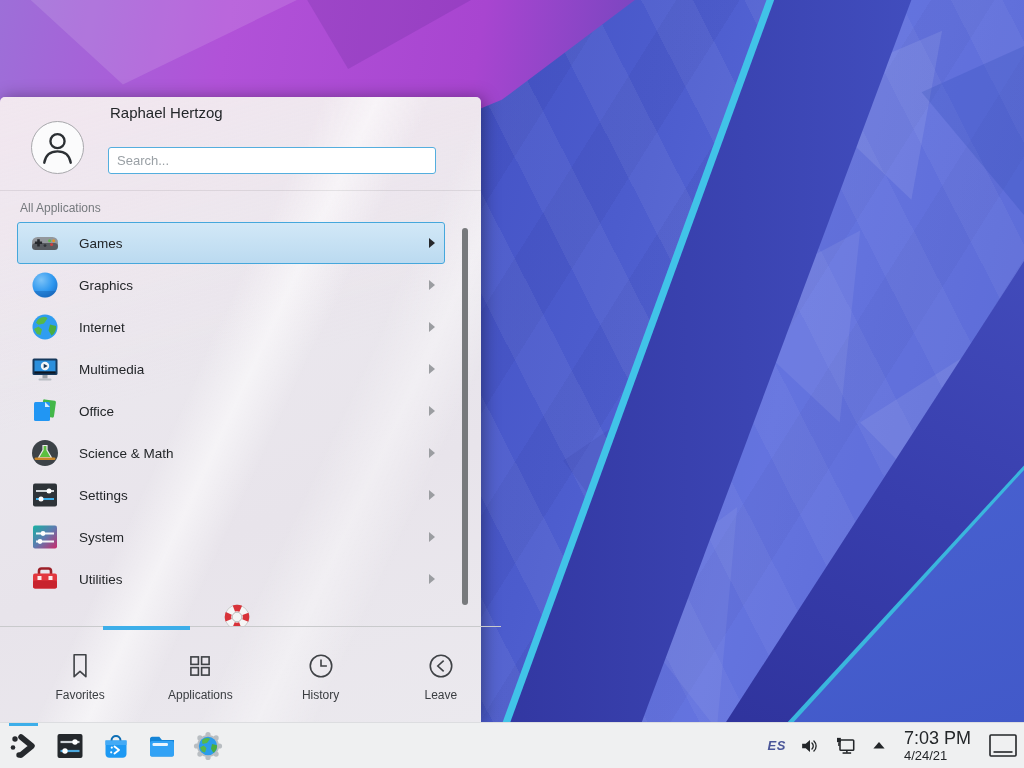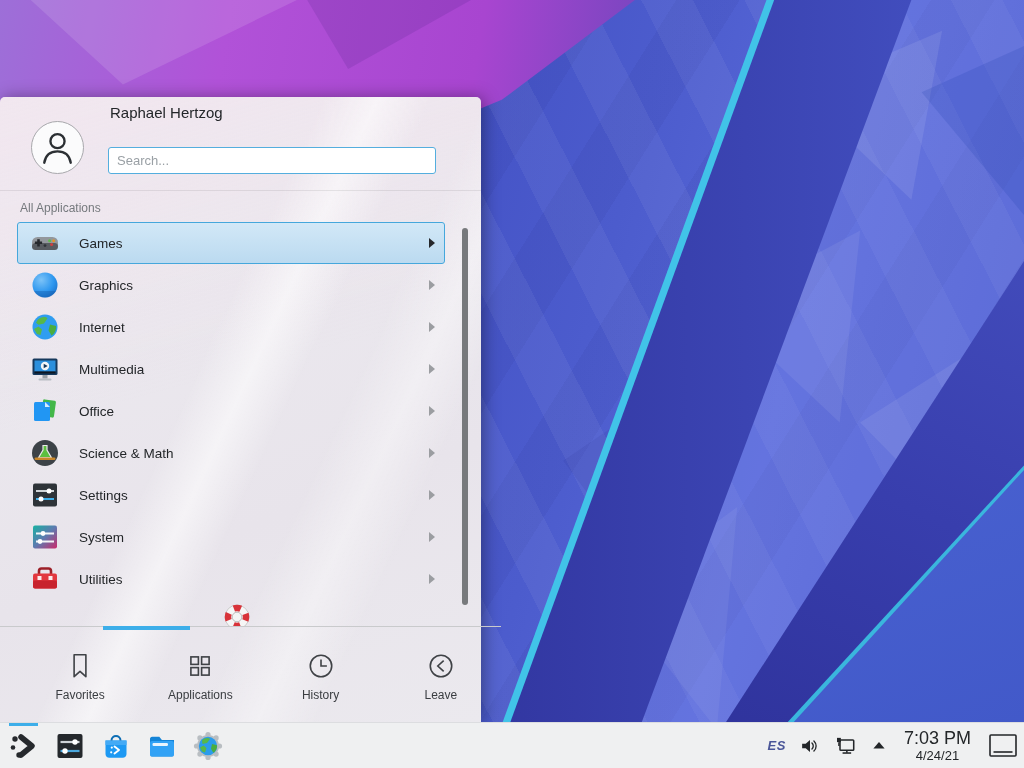--- a/index.html
+++ b/index.html
@@ -77,21 +77,21 @@
   
   .taskbar{position:absolute;left:0;bottom:0;width:1024px;height:46px;background:#eff0f1;
            border-top:1px solid #dcdde0;box-sizing:border-box;z-index:5;}
   .task-icons{position:absolute;left:8px;top:0;height:100%;display:flex;align-items:center;gap:14px;}
   .task-btn{position:relative;width:32px;height:32px;}
   .task-btn svg{width:32px;height:32px;display:block;}
   .active-line{position:absolute;left:1px;top:-7px;width:29px;height:3px;background:#3daee9;}
   .tray{position:absolute;right:4px;top:0;height:100%;display:flex;align-items:center;gap:13px;}
   .kbd{font-size:13px;font-weight:bold;color:#4a5699;letter-spacing:0.5px;font-style:italic;}
   .tray-ic svg{display:block;}
-  .clock{display:flex;flex-direction:column;align-items:center;line-height:1;margin:16px 4px;}
+  .clock{display:flex;flex-direction:column;align-items:flex-start;line-height:1;margin:16px 4px;}
   .clock .time{font-size:18px;color:#232629;}
   .clock .date{font-size:13px;color:#232629;margin-top:2px;}
   .showdesk{margin-right:2px;}
   .showdesk svg{display:block;}
 </style>
 </head>
 <body>
 
 <div class="screen">
 

